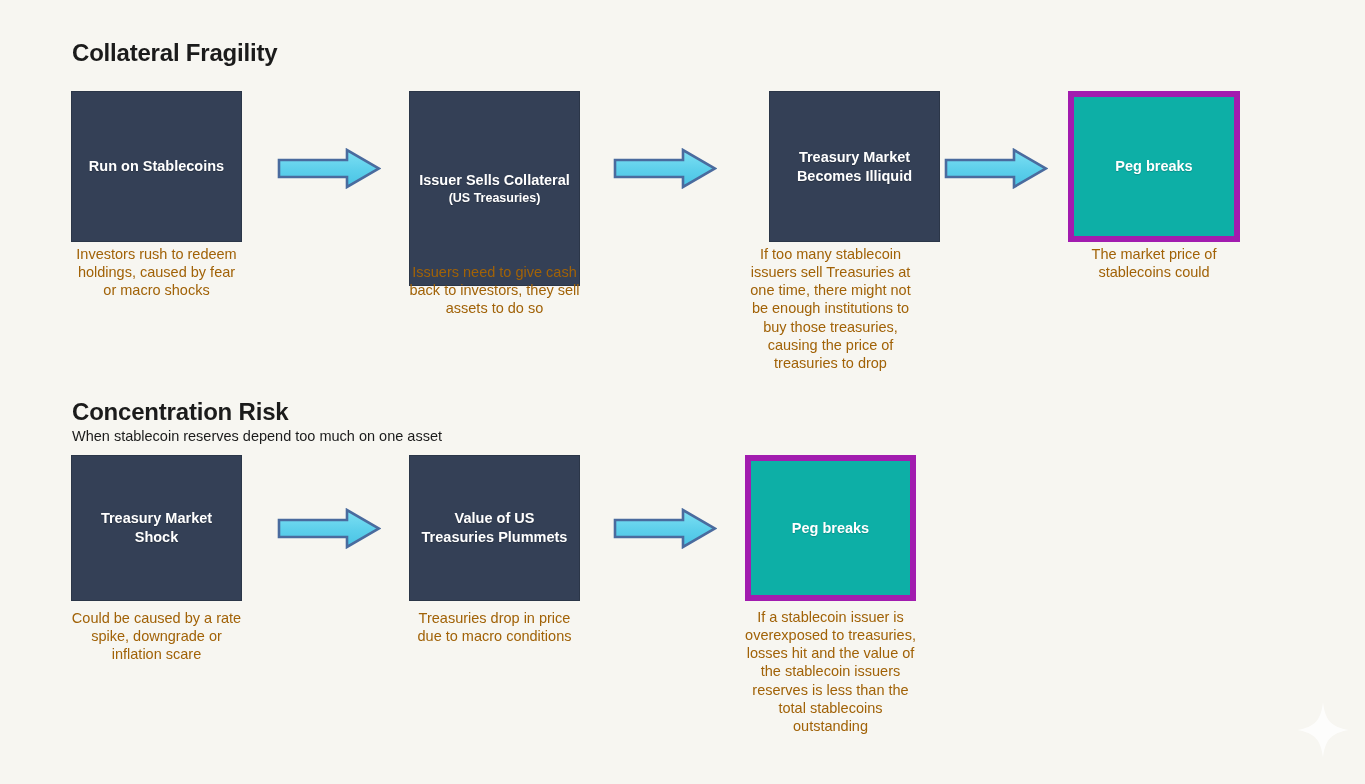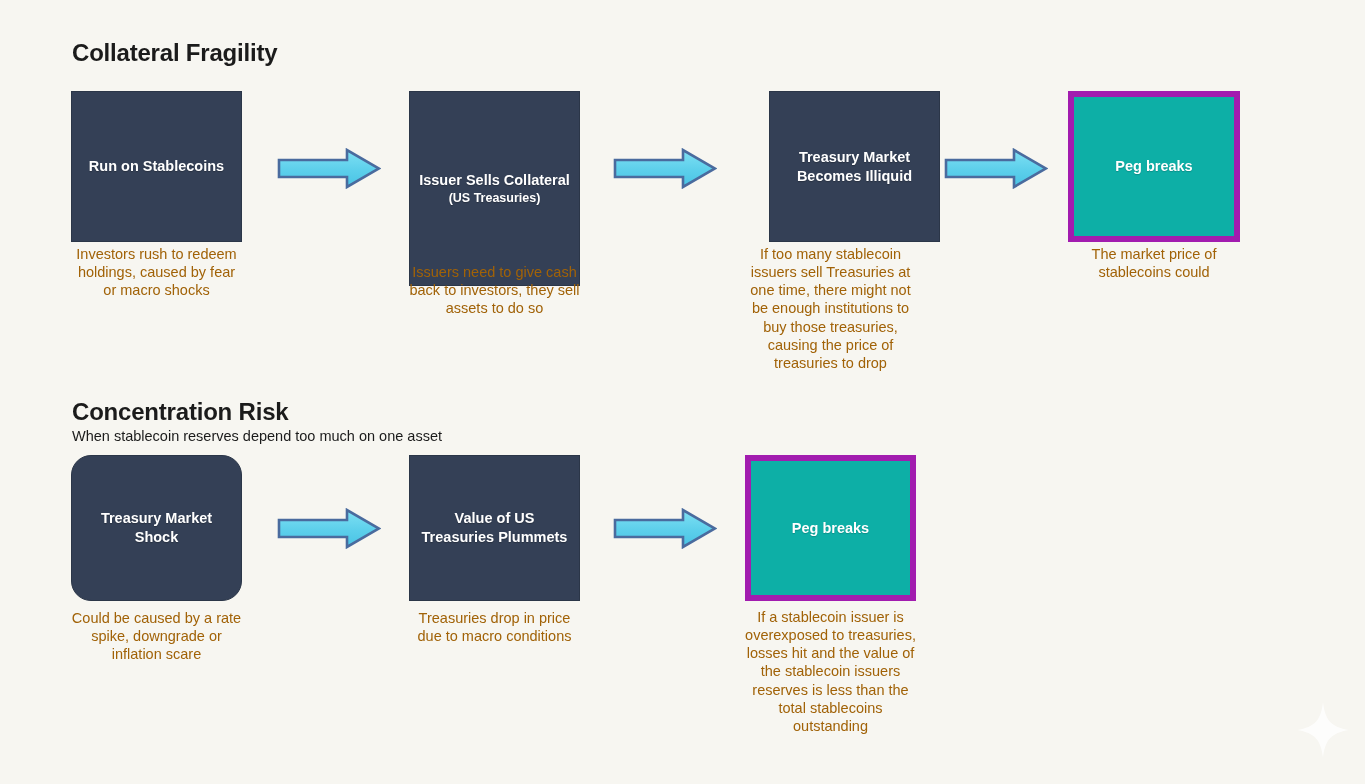--- a/index.html
+++ b/index.html
@@ -157,21 +157,21 @@
   <div class="node teal" style="left:1068px; top:91px; width:172px; height:151px;">
     <div class="node-label">
       <span>Peg breaks</span>
     </div>
   </div>
   <div class="caption" style="left:1065px; top:245px; width:178px;">The market price of stablecoins could</div>
 
   <div class="section-title" style="left:72px; top:399px;">Concentration Risk</div>
   <div class="section-subtitle" style="left:72px; top:429px;">When stablecoin reserves depend too much on one asset</div>
 
-  <div class="node dark" style="left:71px; top:455px; width:171px; height:146px;border-radius:20px;">
+  <div class="node dark" style="left:71px; top:455px; width:171px; height:146px;">
     <div class="node-label">
       <span>Treasury Market Shock</span>
     </div>
   </div>
   <div class="caption" style="left:69px; top:609px; width:175px;">Could be caused by a rate spike, downgrade or inflation scare</div>
 
   <div class="arrow" style="left:277px; top:508px; width:104px; height:41px;">
     <svg viewBox="0 0 104 41" preserveAspectRatio="none">
       <polygon points="2,12 70,12 70,2 102,20.5 70,39 70,29 2,29" fill="url(#ag1)" stroke="#4a6b9e" stroke-width="2.6" stroke-linejoin="miter"></polygon>
     </svg>

